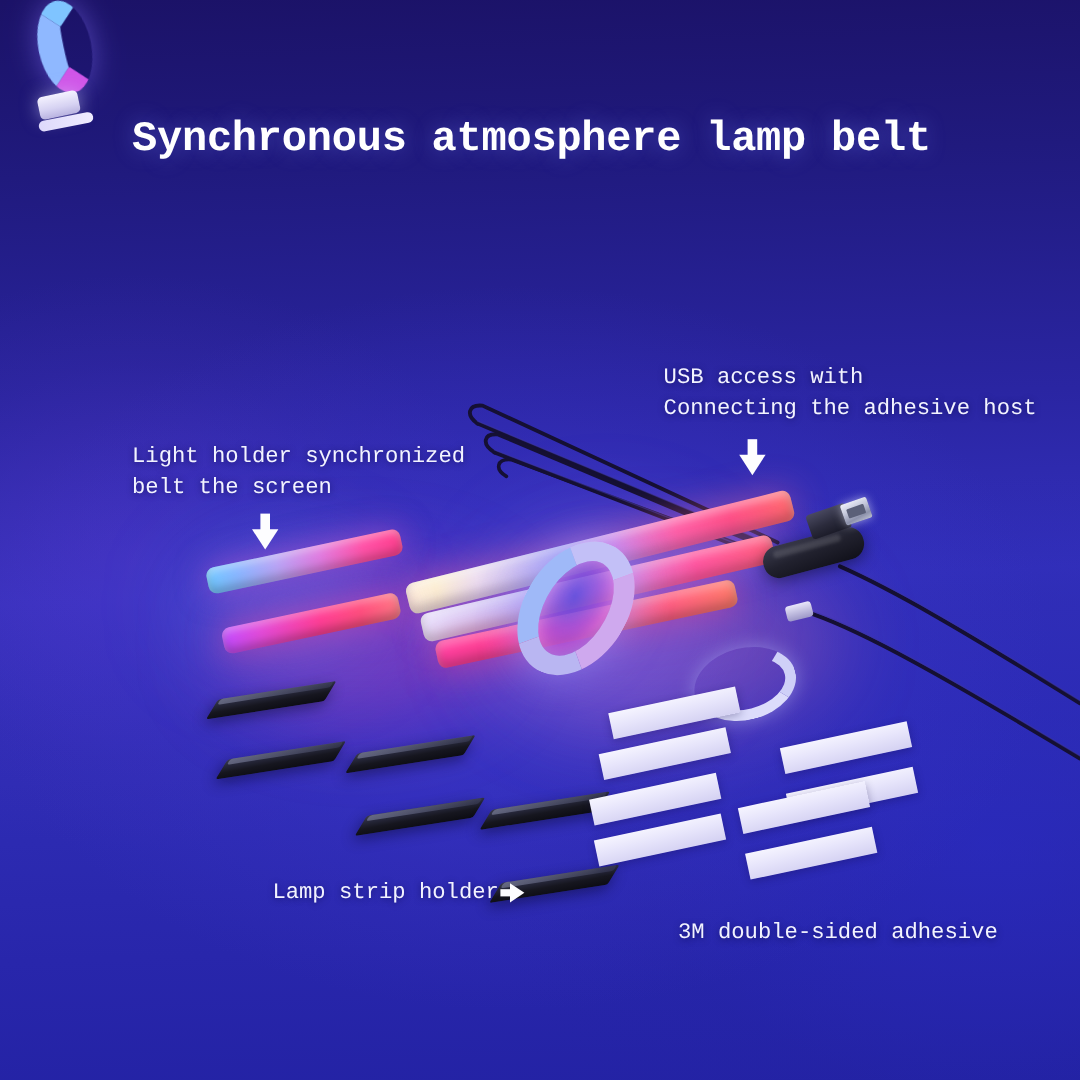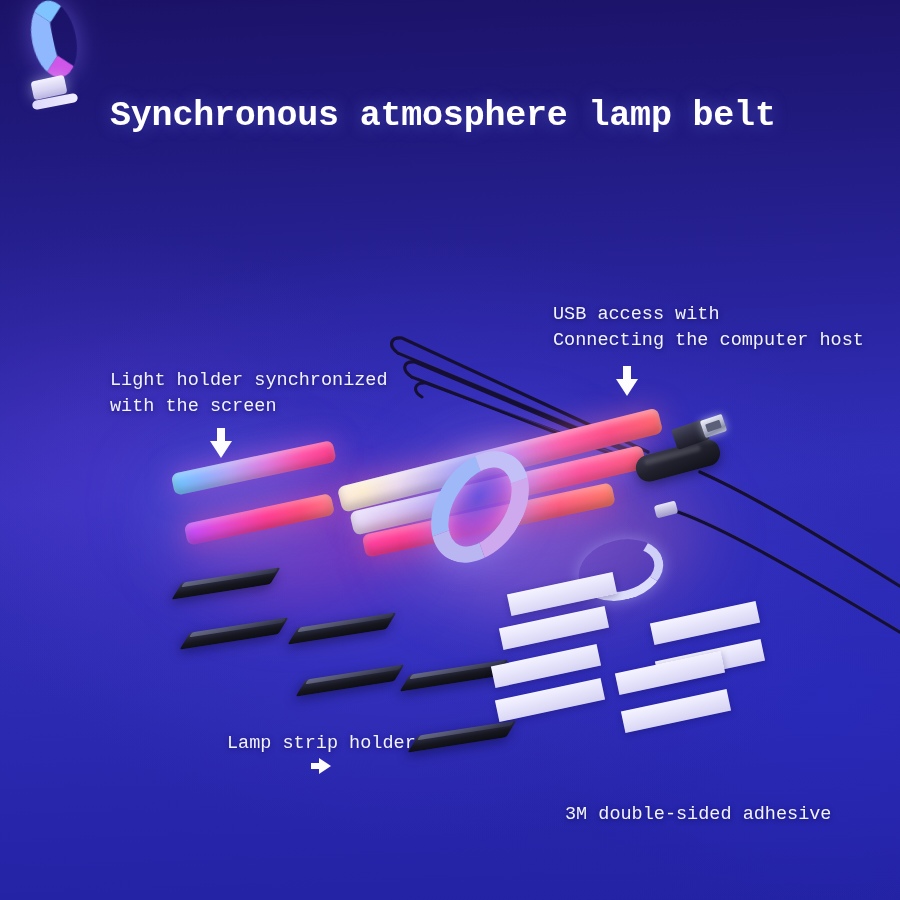--- a/index.html
+++ b/index.html
@@ -44,23 +44,23 @@
     color: #f2f3ff;
     font-size: 18.5px;
     line-height: 26px;
     white-space: nowrap;
     text-shadow: 0 1px 5px rgba(10,8,60,0.55);
   }
   #label-usb { left: 553px; top: 302px; }
   #label-sync { left: 110px; top: 368px; }
   #label-holder {
     left: 227px; top: 731px;
-    display: flex; align-items: center; gap: 1px; flex-direction: column;
-  }
-  #label-adhesive { left: 565px; top: 802px; }
+    display: flex; align-items: center; gap: 1px;
+  }
+  #label-adhesive { left: 565px; top: 765px; }
 
   
   .arrow-down {
     position: absolute;
     width: 22px; height: 30px;
   }
   .arrow-down .shaft {
     position: absolute; left: 7px; top: 0;
     width: 8px; height: 16px;
     background: #fdfdff;
@@ -374,30 +374,30 @@
 
   <div class="adhesive" style="left:651px;top:612px;"></div>
   <div class="adhesive" style="left:656px;top:650px;"></div>
   <div class="adhesive" style="left:616px;top:662px;"></div>
   <div class="adhesive" style="left:622px;top:700px;"></div>
 
   <div class="title">Synchronous atmosphere lamp belt</div>
 
   <div class="callout" id="label-usb">
     <div>USB access with</div>
-    <div>Connecting the computer host</div>
+    <div>Connecting the adhesive host</div>
   </div>
   <div class="arrow-down" id="arrow-usb">
     <div class="shaft"></div>
     <div class="head"></div>
   </div>
 
   <div class="callout" id="label-sync">
     <div>Light holder synchronized</div>
-    <div>with the screen</div>
+    <div>belt the screen</div>
   </div>
   <div class="arrow-down" id="arrow-sync">
     <div class="shaft"></div>
     <div class="head"></div>
   </div>
 
   <div class="callout" id="label-holder">
     <span>Lamp strip holder</span>
     <span class="arrow-right">
       <span class="shaft"></span>

